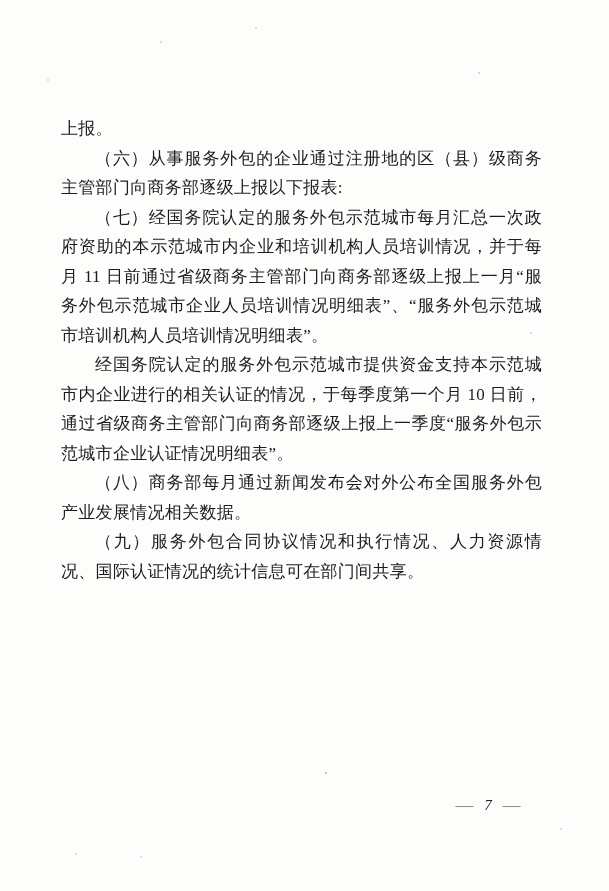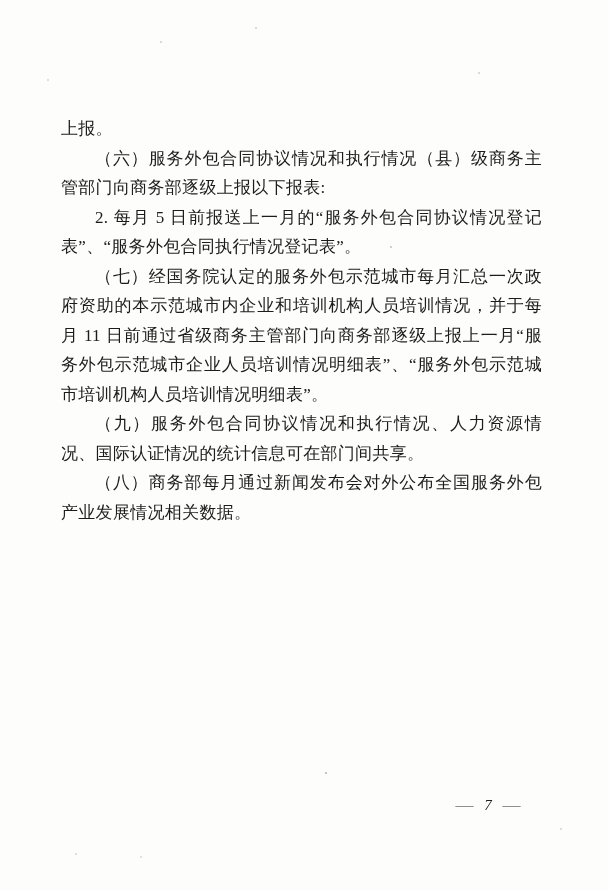--- a/index.html
+++ b/index.html
@@ -75,25 +75,25 @@
 </style>
 </head>
 <body>
 
 <div class="page">
   <div class="noise"></div>
 
   <div class="text-block">
 
   <p class="">上报。</p>
-      <p class="indent">（六）服务外包合同协议情况和执行情况（县）级商务主管部门向商务部逐级上报以下报表:</p>
-      <p class="indent">2. 每月 5 日前报送上一月的“服务外包合同协议情况登记表”、“服务外包合同执行情况登记表”。</p>
+      <p class="indent">（六）从事服务外包的企业通过注册地的区（县）级商务主管部门向商务部逐级上报以下报表:</p>
       <p class="indent">（七）经国务院认定的服务外包示范城市每月汇总一次政府资助的本示范城市内企业和培训机构人员培训情况，并于每月 11 日前通过省级商务主管部门向商务部逐级上报上一月“服务外包示范城市企业人员培训情况明细表”、“服务外包示范城市培训机构人员培训情况明细表”。</p>
+      <p class="indent">经国务院认定的服务外包示范城市提供资金支持本示范城市内企业进行的相关认证的情况，于每季度第一个月 10 日前，通过省级商务主管部门向商务部逐级上报上一季度“服务外包示范城市企业认证情况明细表”。</p>
+      <p class="indent">（八）商务部每月通过新闻发布会对外公布全国服务外包产业发展情况相关数据。</p>
       <p class="indent">（九）服务外包合同协议情况和执行情况、人力资源情况、国际认证情况的统计信息可在部门间共享。</p>
-      <p class="indent">（八）商务部每月通过新闻发布会对外公布全国服务外包产业发展情况相关数据。</p>
     </div>
 
   <div class="footer">
     <span class="dash">—</span>
     <span class="num">7</span>
     <span class="dash">—</span>
   </div>
 </div>
 
 </body></html>

